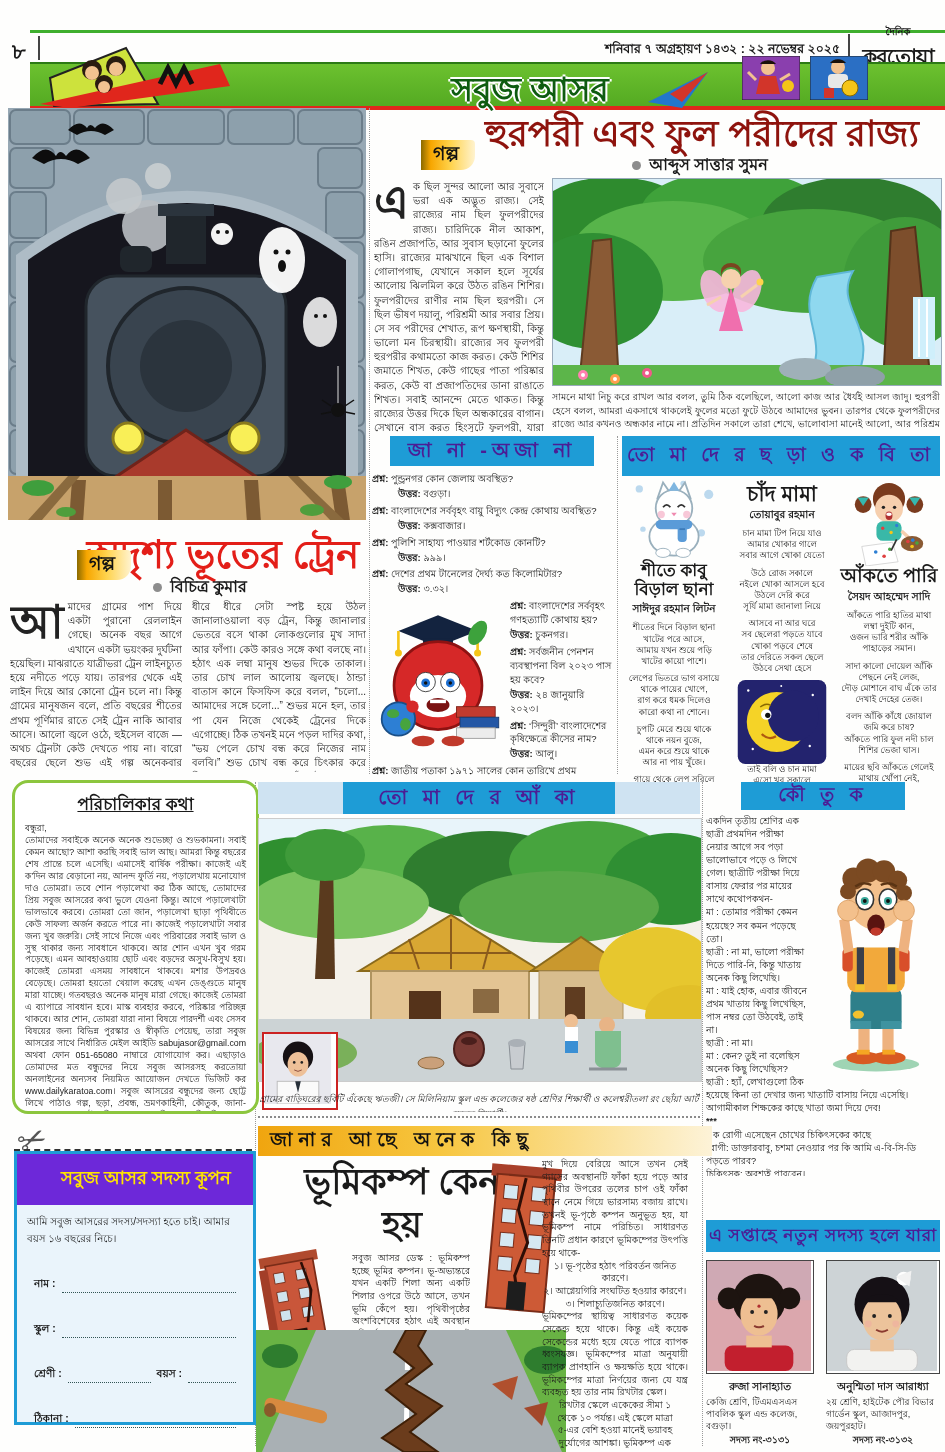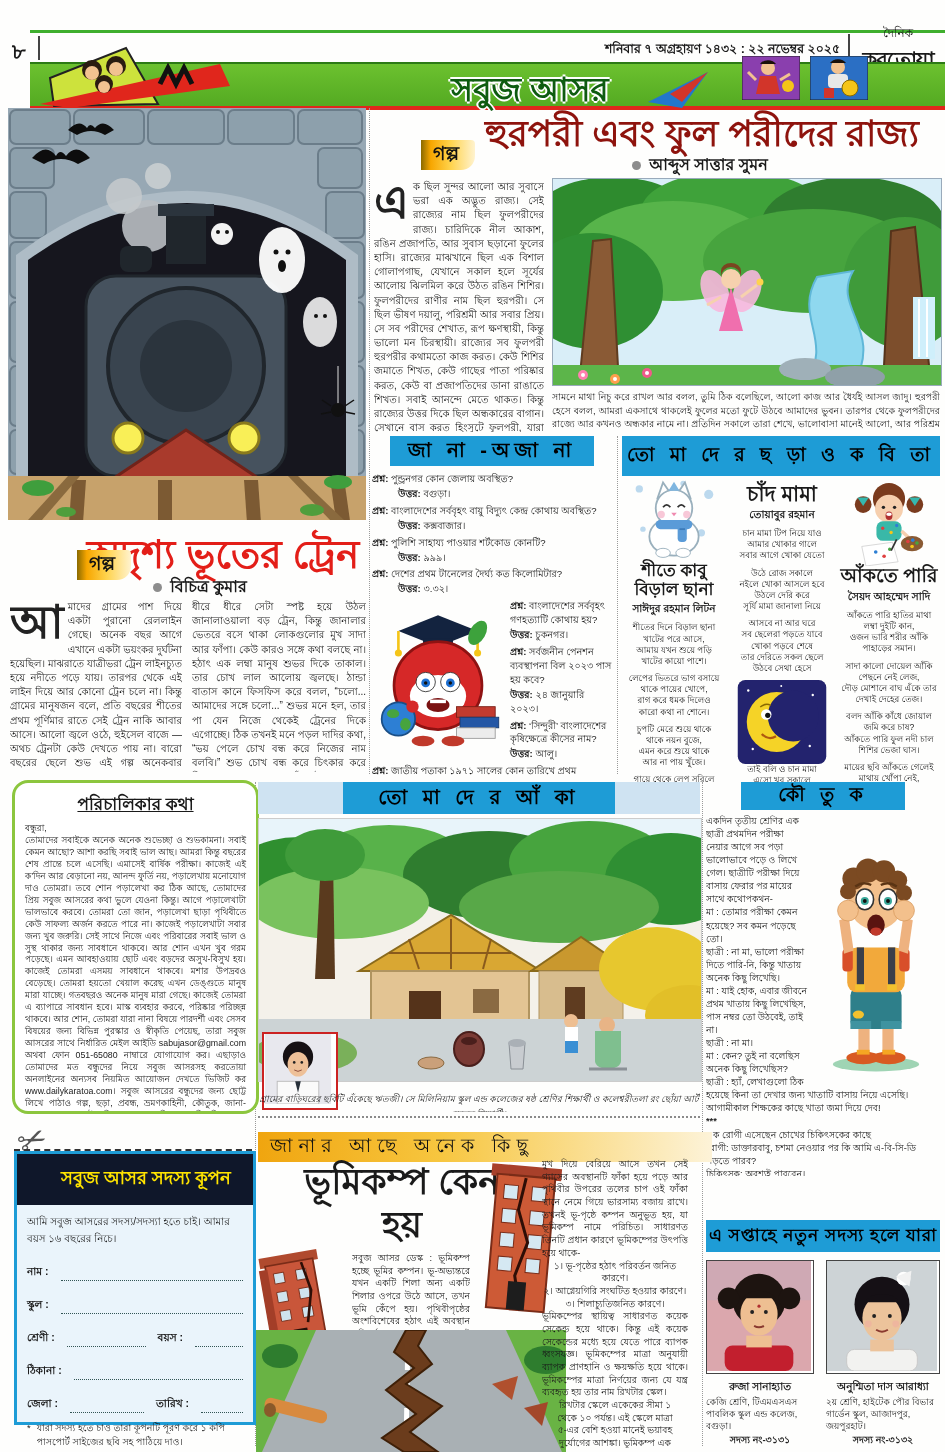--- a/index.html
+++ b/index.html
@@ -3,67 +3,67 @@
 <meta charset="utf-8">
 <style>
   html,body{margin:0;padding:0;background:#ffffff;}
   body{font-family:"Liberation Sans","DejaVu Sans",sans-serif;color:#1a1a1a;}
   #page{position:relative;width:945px;height:1452px;background:#fefefd;overflow:hidden;margin:0 auto;}
   .abs{position:absolute;}
   .clip{overflow:hidden;}
   .just{text-align:justify;}
   .ctr{text-align:center;}
   .b{font-weight:bold;}
-  .sechdr{background:#1e9cd6;color:#000000;font-weight:bold;text-align:center;letter-spacing:5px;
+  .sechdr{background:#1e9cd6;color:#4c1d95;font-weight:bold;text-align:center;letter-spacing:5px;
           display:flex;align-items:center;justify-content:center;}
   .vdots{border-left:1px dotted #9a9a9a;width:0;}
   .hdots{border-top:2px dotted #8a8a8a;height:0;}
   .tag{background:linear-gradient(90deg,#8a6a00,#f7a600 18%,#ffd34d 55%,#fff3cf);
        color:#111;font-weight:bold;font-size:19px;display:flex;align-items:center;
        padding:3px 16px 3px 12px;border-radius:0 4px 14px 0;margin-left:47px;}
   .byline{display:flex;align-items:center;justify-content:center;gap:8px;font-weight:bold;}
   .bullet{width:9px;height:9px;border-radius:50%;background:#8d8d8d;display:inline-block;}
   .dropcap{float:left;font-size:46px;line-height:.9;font-weight:bold;padding:2px 4px 0 0;color:#222;}
   .body-txt{font-size:10px;line-height:1.42;}
   .qa{font-size:9.6px;line-height:1.45;}
   .qa .ql,.qa .al{font-weight:bold;}
   .qa .qrow{margin-bottom:1px;}
   .qa .arow{margin:0 0 3px 26px;}
   .stanza{white-space:pre-line;text-align:center;font-size:8.6px;line-height:1.3;margin:0 0 6px 0;}
   .poem-title{font-weight:bold;text-align:center;line-height:1.1;}
   .poem-author{font-weight:bold;text-align:center;font-size:10.5px;margin:2px 0 4px 0;}
   .greenbox{border:3px solid #8cc63e;border-radius:16px;background:#fff;padding:8px 10px;}
   .coupon{border:3px solid #1e9cd6;background:#eaf4fb;}
-  .coupon-head{background:#0f172a;color:#ffe400;font-weight:bold;font-size:18px;
+  .coupon-head{background:#6d28d9;color:#ffe400;font-weight:bold;font-size:18px;
                display:flex;align-items:center;padding:10px 8px 10px 44px;}
-  .frow{display:flex;align-items:flex-end;gap:12px;font-size:10.5px;margin-top:16px;padding:0 10px;}
+  .frow{display:flex;align-items:flex-end;gap:6px;font-size:10.5px;margin-top:28px;padding:0 17px;}
   .fdots{flex:1;border-bottom:1.5px dotted #355;height:12px;}
   .note{font-size:9.4px;line-height:1.5;display:flex;gap:6px;padding:0 10px;margin-top:8px;}
   .kicker{background:linear-gradient(90deg,#f0a50f,#f7c63f 40%,#fdf3d8);display:flex;align-items:center;
-          font-weight:normal;font-size:19px;letter-spacing:6px;padding-left:12px;color:#111;margin-top:6px;}
+          font-weight:bold;font-size:19px;letter-spacing:6px;padding-left:12px;color:#111;}
   .member-name{font-weight:bold;font-size:10.5px;text-align:center;}
   .member-details{white-space:pre-line;font-size:9px;line-height:1.35;}
   .member-id{font-weight:bold;font-size:9.5px;text-align:center;margin-top:1px;}
   .notice-bar{background:#1e9cd6;color:#fff;font-weight:bold;font-size:15px;line-height:1.55;
               white-space:pre-line;display:flex;align-items:center;justify-content:center;text-align:center;}
   .photo-frame{border:1px solid #444;background:#fff;}
   svg{display:block;}
 </style>
 </head>
 <body>
 
 <div id="page">
 
   <div class="abs" style="left:30px;top:30px;width:915px;height:3px;background:#3faf2e;"></div>
   <div class="abs b" style="left:12px;top:36px;font-size:21px;">৮</div>
   <div class="abs" style="left:38px;top:36px;width:2px;height:24px;background:#444;"></div>
   <div class="abs b" style="left:550px;top:40px;width:290px;font-size:12.5px;text-align:right;">শনিবার ৭ অগ্রহায়ণ ১৪৩২ : ২২ নভেম্বর ২০২৫</div>
   <div class="abs" style="left:848px;top:34px;width:2px;height:26px;background:#444;"></div>
   <div class="abs ctr" style="left:856px;top:24px;width:84px;">
-    <div style="font-size:12px;font-weight:normal;">দৈনিক</div>
+    <div style="font-size:10px;font-weight:bold;">দৈনিক</div>
     <div style="font-size:21px;font-weight:900;letter-spacing:-1px;">করতোয়া</div>
   </div>
 
   <div class="abs" style="left:30px;top:62px;width:915px;height:42px;background:linear-gradient(#6cc12f,#54aa22);border-top:2px solid #2c7a15;border-bottom:4px solid #e0261c;"></div>
   <svg class="abs" style="left:40px;top:44px;" width="190" height="64" viewBox="0 0 190 64">
     <polygon points="10,34 86,4 118,60 14,62" fill="#cde23c" stroke="#222" stroke-width="2"></polygon>
     <polygon points="0,60 180,20 190,42 30,64" fill="#e0261c"></polygon>
     <circle cx="52" cy="26" r="10" fill="#2a1c10"></circle>
       <circle cx="52" cy="29" r="7" fill="#f2c290"></circle>
     <circle cx="76" cy="22" r="10" fill="#2a1c10"></circle>

